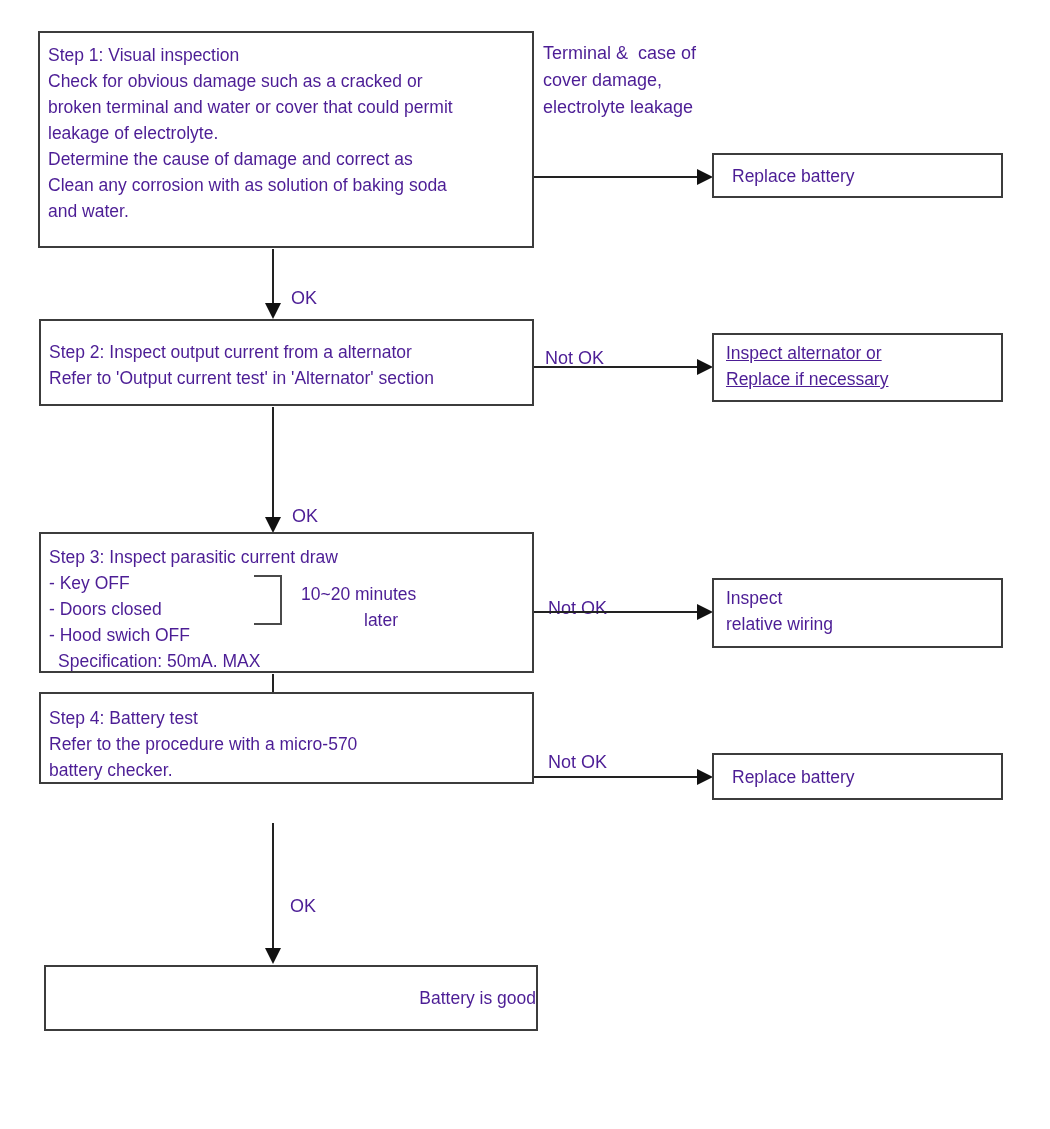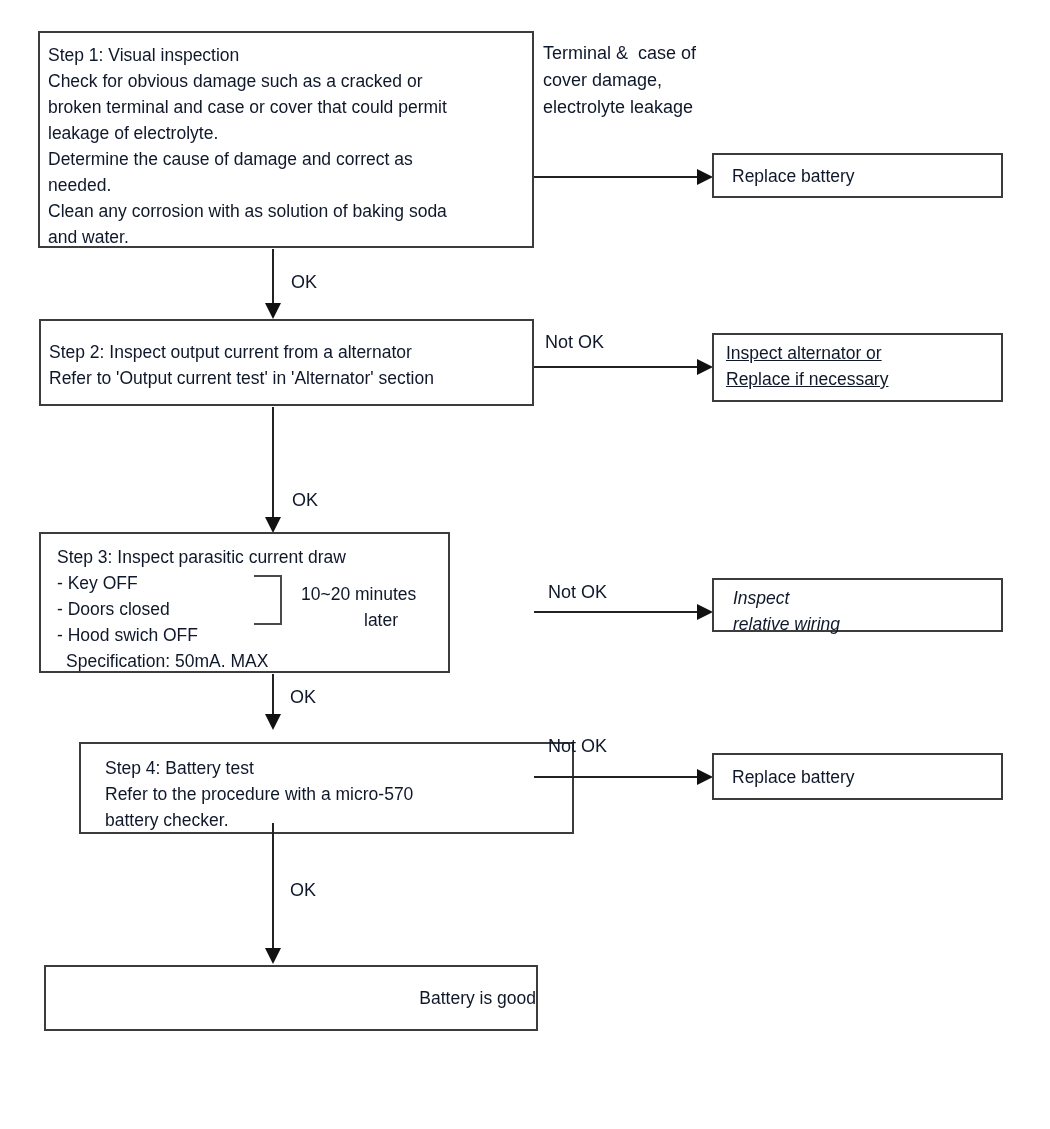--- a/index.html
+++ b/index.html
@@ -1,37 +1,37 @@
 <!DOCTYPE html>
 <html><head>
 <meta charset="utf-8">
 <style>
   html,body{margin:0;padding:0;background:#ffffff;}
   .canvas{
     position:relative;width:1050px;height:1129px;background:#ffffff;
-    font-family:"Liberation Sans", sans-serif;color:#0f172a;overflow:hidden;
+    font-family:"Liberation Sans", sans-serif;color:#4c1d95;overflow:hidden;
   }
   .box{
     position:absolute;box-sizing:border-box;border:2px solid #3c3c3c;background:#ffffff;
   }
   .ln{white-space:pre;font-size:17.5px;line-height:26px;}
   .ln.indent{padding-left:9px;}
   .note-ln{white-space:pre;font-size:18px;line-height:27px;}
 
   
   #box-step1{left:38px;top:31px;width:496px;height:217px;padding:9px 6px 0 8px;}
   #box-step2{left:39px;top:319px;width:495px;height:87px;padding:18px 6px 5px 8px;}
-  #box-step3{left:39px;top:532px;width:411px;height:141px;padding:10px 6px 0 16px;}
-  #box-step4{left:39px;top:742px;width:495px;height:92px;padding:11px 6px 0 24px;margin-left:40px;}
+  #box-step3{left:39px;top:532px;width:495px;height:141px;padding:10px 6px 0 8px;}
+  #box-step4{left:39px;top:692px;width:495px;height:92px;padding:11px 6px 0 8px;}
   #box-result{left:44px;top:965px;width:494px;height:66px;display:flex;align-items:center;justify-content:flex-end;}
 
   
   #box-out1{left:712px;top:153px;width:291px;height:45px;display:flex;align-items:center;padding-left:18px;}
   #box-out2{left:712px;top:333px;width:291px;height:69px;padding:5px 0 0 12px;text-decoration:underline;}
-  #box-out3{left:712px;top:578px;width:291px;height:54px;padding:5px 0 0 19px;font-style:italic;}
+  #box-out3{left:712px;top:578px;width:291px;height:70px;padding:5px 0 0 12px;}
   #box-out4{left:712px;top:753px;width:291px;height:47px;display:flex;align-items:center;padding-left:18px;}
 
   
   #damage-note{position:absolute;left:543px;top:40px;}
 
   
   .vl{position:absolute;left:272px;width:2px;background:#222222;}
   #vl1{top:249px;height:55px;}
   #vl2{top:407px;height:110px;}
   #vl3{top:674px;height:40px;}
@@ -41,21 +41,21 @@
   #ah1{top:303px;} #ah2{top:517px;} #ah3{top:714px;} #ah4{top:948px;}
 
   
   .hl{position:absolute;left:534px;width:164px;height:2px;background:#222222;}
   #hl1{top:176px;} #hl2{top:366px;} #hl3{top:611px;} #hl4{top:776px;}
   .ah-r{position:absolute;left:697px;width:0;height:0;
     border-top:8px solid transparent;border-bottom:8px solid transparent;border-left:16px solid #111111;}
   #ar1{top:169px;} #ar2{top:359px;} #ar3{top:604px;} #ar4{top:769px;}
 
   
-  .edge{position:absolute;font-size:18px;line-height:20px;white-space:pre;}
+  .edge{position:absolute;font-size:18px;line-height:20px;white-space:pre;margin-top:16px;}
   #ok1{left:291px;top:272px;}
   #ok2{left:292px;top:490px;}
   #ok3{left:290px;top:687px;}
   #ok4{left:290px;top:880px;}
   #nok2{left:545px;top:332px;}
   #nok3{left:548px;top:582px;}
   #nok4{left:548px;top:736px;}
 
   
   #bracket{position:absolute;left:254px;top:575px;width:26px;height:46px;
@@ -64,24 +64,23 @@
   #timing2{position:absolute;left:364px;top:610px;font-size:17.5px;white-space:pre;}
 </style>
 </head>
 <body>
 
 <div class="canvas">
 
   <div class="box" id="box-step1">
     <div class="ln">Step 1: Visual inspection</div>
     <div class="ln">Check for obvious damage such as a cracked or</div>
-    <div class="ln">broken terminal and case or cover that could permit</div>
+    <div class="ln">broken terminal and water or cover that could permit</div>
     <div class="ln">leakage of electrolyte.</div>
     <div class="ln">Determine the cause of damage and correct as</div>
-    <div class="ln">needed.</div>
     <div class="ln">Clean any corrosion with as solution of baking soda</div>
     <div class="ln">and water.</div>
   </div>
 
   <div id="damage-note">
     <div class="note-ln">Terminal &amp;  case of</div>
     <div class="note-ln">cover damage,</div>
     <div class="note-ln">electrolyte leakage</div>
   </div>
 

